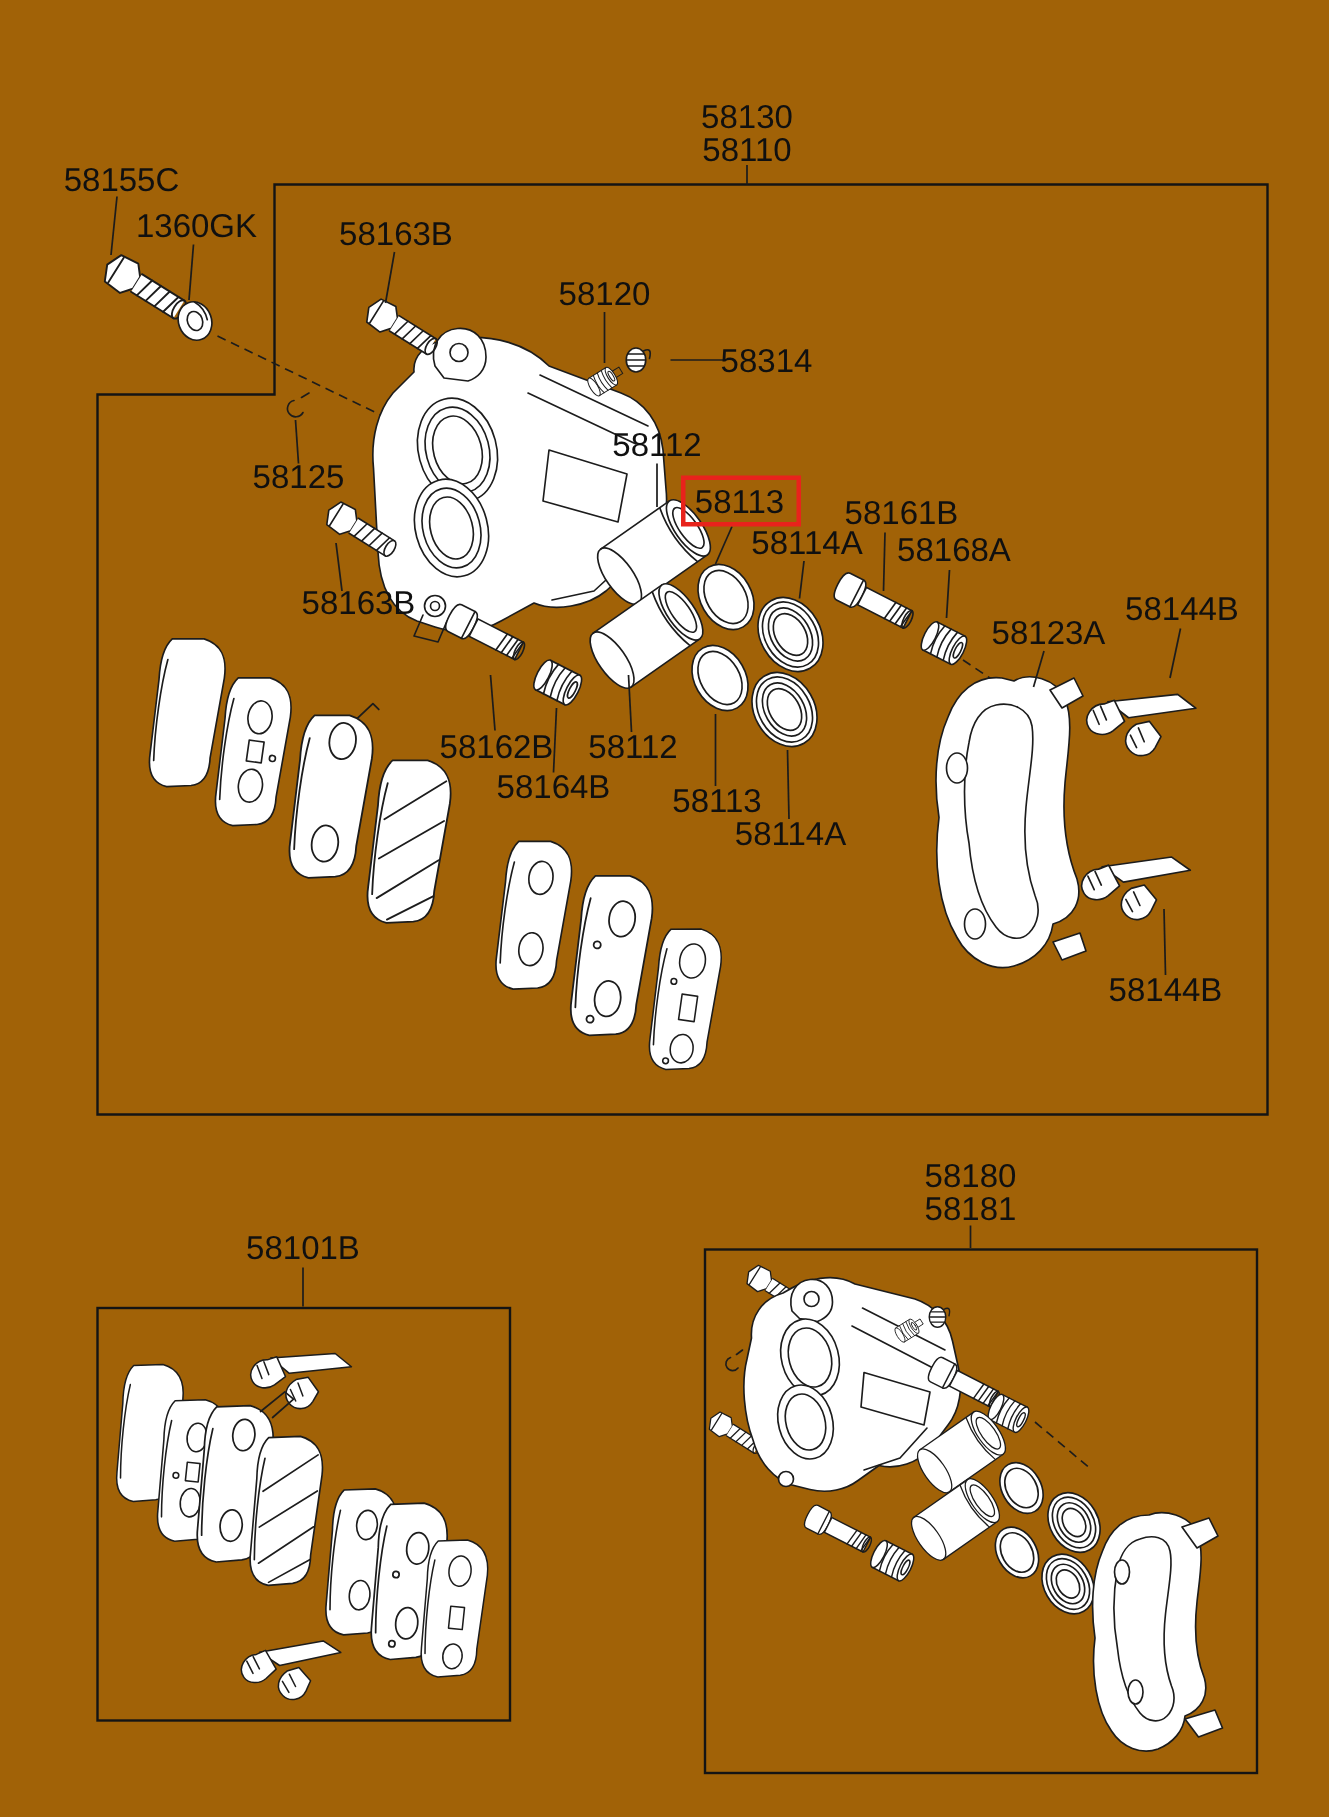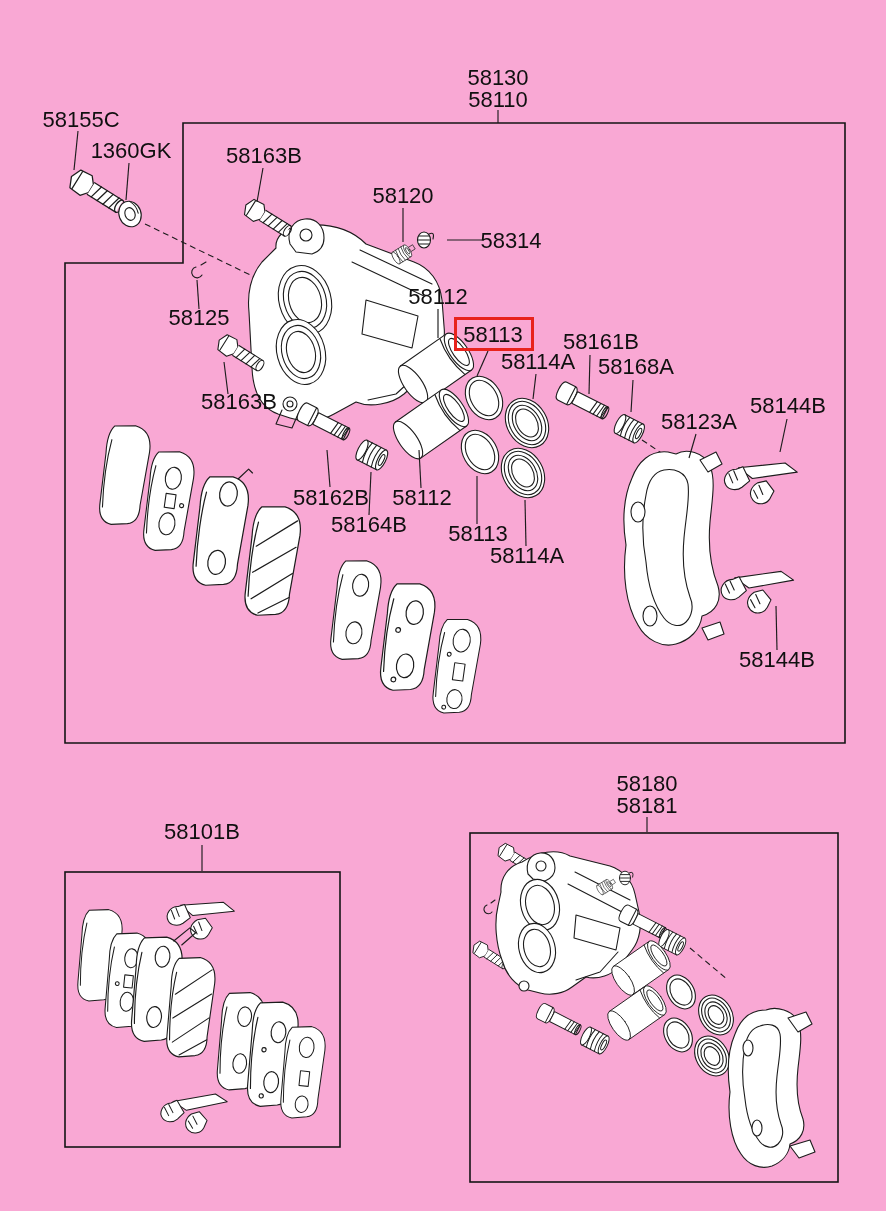--- a/index.html
+++ b/index.html
@@ -1,16 +1,16 @@
 <!DOCTYPE html>
 <html><head>
 <meta charset="utf-8">
 <style>
   html,body{margin:0;padding:0;background:#ffffff;}
-  #stage{position:relative;width:886px;height:1211px;background:#f9a8d4;overflow:hidden;}
+  #stage{position:relative;width:886px;height:1211px;background:#a16207;overflow:hidden;}
   svg{display:block;}
   .ln{fill:none;stroke:#1c1c1c;stroke-width:1.1;stroke-linejoin:round;stroke-linecap:round;}
   .fw{fill:#ffffff;stroke:#1c1c1c;stroke-width:1.1;stroke-linejoin:round;stroke-linecap:round;}
   .solid{fill:#ffffff;stroke:none;}
   .lead{fill:none;stroke:#1c1c1c;stroke-width:1.15;}
   .dash{fill:none;stroke:#1c1c1c;stroke-width:1.1;stroke-dasharray:6 4;}
   .box{fill:none;stroke:#141414;stroke-width:1.6;}
   text{font-family:"Liberation Sans","DejaVu Sans",sans-serif;font-size:22px;fill:#101010;}
   .hl{fill:none;stroke:#e8231c;stroke-width:3;}
 </style>

